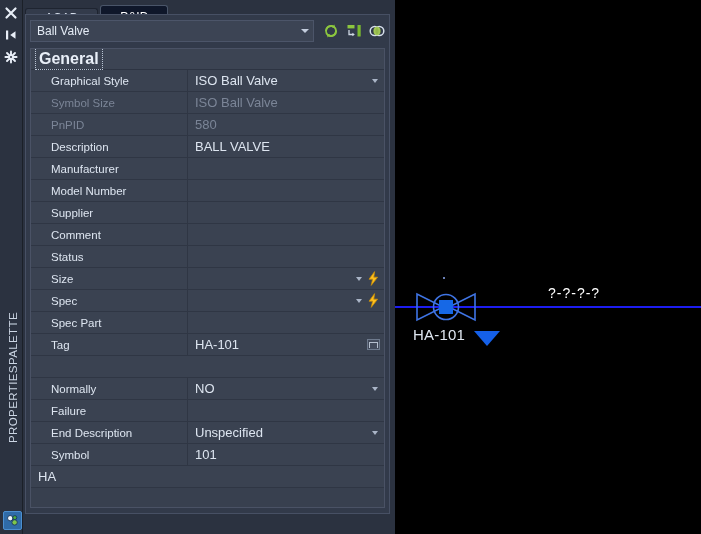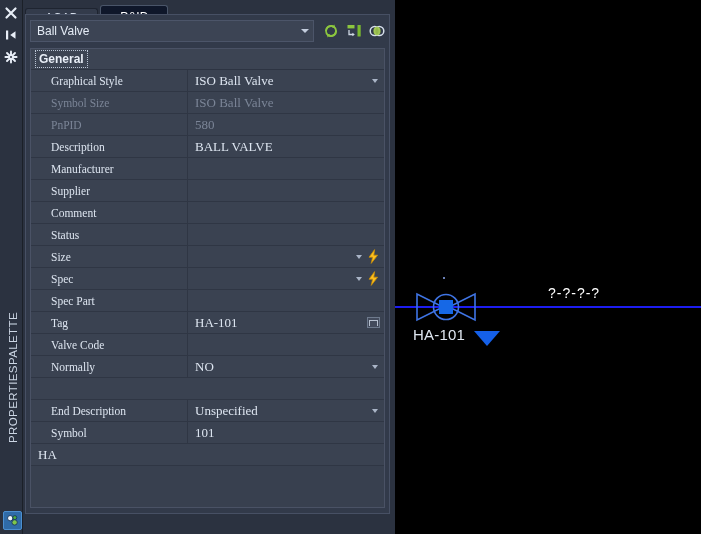--- a/index.html
+++ b/index.html
@@ -196,34 +196,33 @@
     overflow: hidden;
   }
   .category-row {
     height: 20px;
     background: #3c4453;
     display: flex; align-items: center;
     padding-left: 5px;
     border-bottom: 1px solid #2d3442;
   }
   .category-label {
-    font-size: 12px;
+    font-size: 16px;
     font-weight: bold;
     color: #e9eff8;
     padding: 1px 3px;
     outline: 1px dotted #b9c4d4;
     outline-offset: 0px;
   }
   .prop-row {
     position: relative;
     height: 21px;
     display: flex; align-items: stretch;
     border-bottom: 1px solid #2f3644;
     background: #3a4251;
-    font-family: Liberation Serif, serif;
   }
   .prop-label {
     width: 157px;
     flex: 0 0 157px;
     display: flex; align-items: center;
     padding-left: 20px;
     font-size: 11.5px;
     color: #dde5f0;
     border-right: 1px solid #2f3644;
     box-sizing: border-box;
@@ -423,20 +422,26 @@
               <span>BALL VALVE</span>
             </div>
           </div>
           <div class="prop-row">
             <div class="prop-label">Manufacturer</div>
             <div class="prop-value">
               <span></span>
             </div>
           </div>
           <div class="prop-row">
+            <div class="prop-label">Model Number</div>
+            <div class="prop-value">
+              <span></span>
+            </div>
+          </div>
+          <div class="prop-row">
             <div class="prop-label">Supplier</div>
             <div class="prop-value">
               <span></span>
             </div>
           </div>
           <div class="prop-row">
             <div class="prop-label">Comment</div>
             <div class="prop-value">
               <span></span>
             </div>
@@ -477,33 +482,33 @@
           <div class="prop-row">
             <div class="prop-label">Tag</div>
             <div class="prop-value">
               <span>HA-101</span>
               <span class="ellipsis-btn">
                 <i></i>
               </span>
             </div>
           </div>
           <div class="prop-row">
-            <div class="prop-label">Valve Code</div>
             <div class="prop-value">
               <span></span>
             </div>
           </div>
           <div class="prop-row">
             <div class="prop-label">Normally</div>
             <div class="prop-value">
               <span>NO</span>
               <span class="val-caret"></span>
             </div>
           </div>
           <div class="prop-row">
+            <div class="prop-label">Failure</div>
             <div class="prop-value">
               <span></span>
             </div>
           </div>
           <div class="prop-row">
             <div class="prop-label">End Description</div>
             <div class="prop-value">
               <span>Unspecified</span>
               <span class="val-caret"></span>
             </div>

